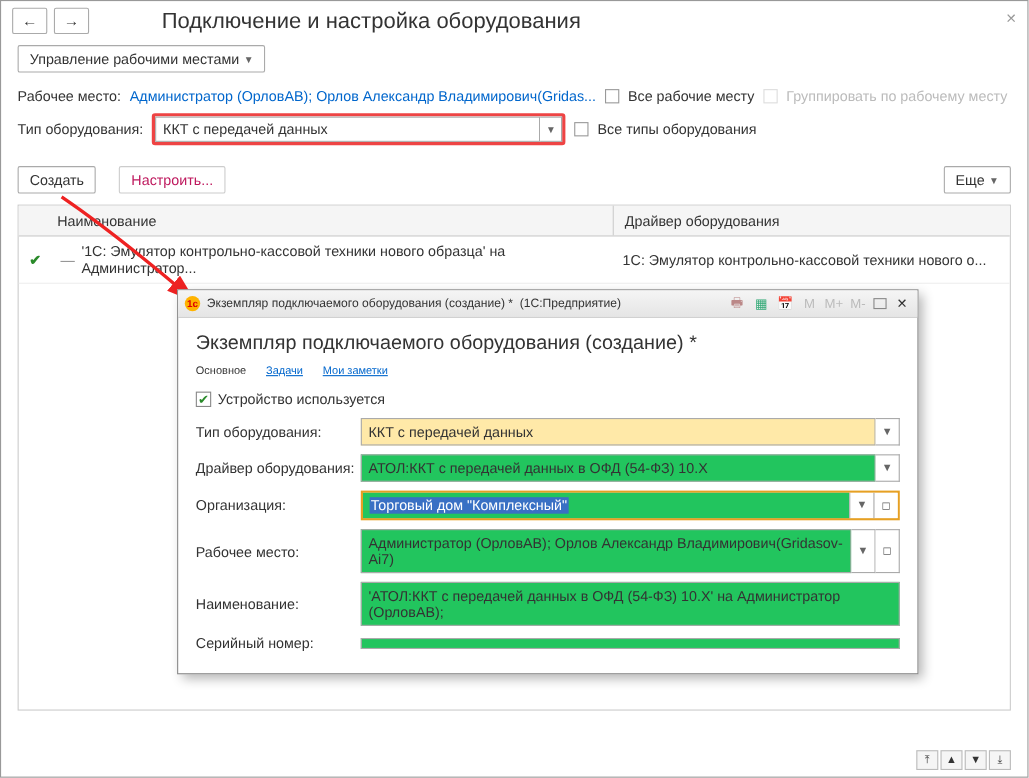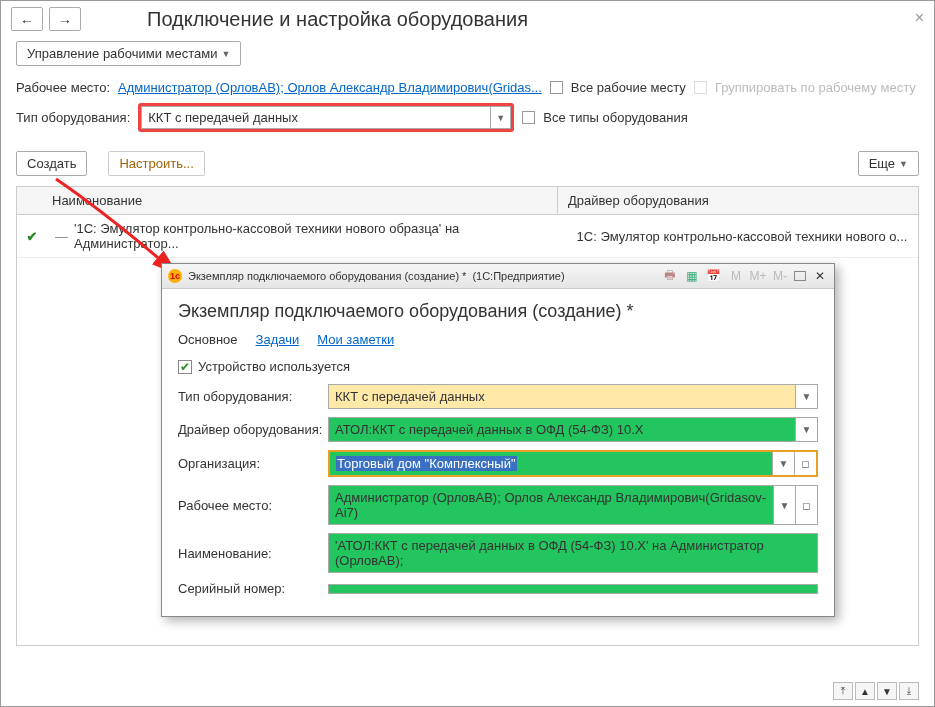--- a/index.html
+++ b/index.html
@@ -6,59 +6,59 @@
 body { font-family: Arial, sans-serif; font-size: 13px; color: #333; background: #fff; width: 935px; height: 707px; position: relative; overflow: hidden; border: 1px solid #999; }
 .topbar { display: flex; align-items: center; padding: 6px 10px; gap: 6px; }
 .nav-btn { width: 32px; height: 24px; border: 1px solid #aaa; background: #fff; border-radius: 2px; display:flex; align-items:center; justify-content:center; cursor:pointer; font-size: 14px; }
 .title { font-size: 20px; margin-left: 60px; }
 .close-x { position: absolute; right: 10px; top: 8px; font-size: 16px; color: #999; cursor: pointer; }
 .toolbar { display: flex; gap: 6px; padding: 4px 15px 10px; }
 .btn { border: 1px solid #aaa; background: #fff; padding: 4px 10px; border-radius: 2px; cursor: pointer; display:flex; align-items:center; gap:4px; font-size:13px; }
 .btn .caret { font-size: 9px; color:#666; }
 .row { display: flex; align-items: center; padding: 4px 15px; gap: 8px; }
 .label { color: #333; }
-.link { color: #0066cc; text-decoration: underline; cursor: pointer; }
+.link { color: #0066cc; cursor: pointer; }
 .checkbox { width: 13px; height: 13px; border: 1px solid #999; display:inline-block; }
 .muted { color: #bbb; }
 .sel-wrap { display:flex; border: 3px solid #e44; border-radius: 3px; }
 .sel-input { border: 1px solid #aaa; padding: 3px 6px; width: 350px; background:#fff; }
 .sel-btn { border: 1px solid #aaa; border-left: none; width: 20px; background:#fff; display:flex; align-items:center; justify-content:center; font-size:9px; color:#666; cursor:pointer; }
 .actionbar { display: flex; padding: 15px 15px 6px; gap: 21px; align-items: center; }
-.btn-disabled { color: #a16207; border-color: #ccc; }
+.btn-disabled { color: #be185d; border-color: #ccc; }
 .spacer { flex: 1; }
 .table { margin: 4px 15px 0; border: 1px solid #ccc; }
 .thead { display: flex; background: #f5f5f5; border-bottom: 1px solid #ccc; }
 .th { padding: 6px 10px; border-right: 1px solid #ccc; font-size:13px; }
 .th:first-child { width: 25px; border-right: none; }
 .th:nth-child(2) { flex: 1; }
 .th:last-child { width: 360px; border-right: none; }
 .trow { display: flex; padding: 6px 0; border-bottom: 1px solid #eee; align-items:center; }
 .tcell1 { width: 30px; text-align:center; color: #2a8a2a; font-weight:bold; }
 .tcell2 { flex: 1; padding-left: 8px; display:flex; gap:6px; align-items:center; }
-.tcell3 { width: 360px; padding-left: 8px; text-align: center; }
+.tcell3 { width: 360px; padding-left: 8px; }
 .minus { color: #888; }
 .table-body { height: 430px; position: relative; }
 .pager { position:absolute; right:15px; bottom:6px; display:flex; gap:2px; }
 .pg-btn { width:20px; height:18px; border:1px solid #bbb; background:#f5f5f5; font-size:10px; display:flex; align-items:center; justify-content:center; cursor:pointer; }
 
 
 .arrow-svg { position:absolute; left:45px; top:172px; pointer-events:none; z-index:5; }
 
 
 .dialog { position: absolute; left: 160px; top: 262px; width: 674px; background: #fff; border: 1px solid #888; box-shadow: 4px 4px 10px rgba(0,0,0,0.3); z-index:10; }
 .dlg-title { background: linear-gradient(#f5f5f5,#e5e5e5); border-bottom:1px solid #ccc; padding: 4px 6px; display:flex; align-items:center; gap:6px; font-size:11px; }
 .dlg-1c-icon { width:14px; height:14px; background:#ffb300; border-radius:50%; display:inline-block; font-size:9px; text-align:center; line-height:14px; color:#d00; font-weight:bold; }
 .dlg-icons { margin-left:auto; display:flex; gap:6px; align-items:center; }
 .dlg-ico { width:16px; height:16px; display:inline-flex; align-items:center; justify-content:center; font-size:12px; cursor:pointer; }
 .dlg-body { padding: 12px 16px; }
 .dlg-h { font-size: 18px; margin-bottom: 10px; }
-.tabs { display:flex; gap: 18px; margin-bottom: 12px; font-size:13px; }
+.tabs { display:flex; gap: 18px; margin-bottom: 12px; font-size:10px; }
 .tab { cursor:pointer; }
 .tab.active { text-decoration: none; color:#333; }
-.tab.link { color:#0066cc; }
+.tab.link { color:#0066cc; text-decoration: underline; }
 .dlg-actions { display:flex; gap:8px; margin-bottom: 10px; }
 .btn-yellow { background: linear-gradient(#ffe96b,#ffd92e); border: 1px solid #c9a400; font-weight:bold; padding:6px 12px; border-radius:3px; cursor:pointer; font-size:13px; }
 .btn-icon { border:1px solid #aaa; background:#fff; width:30px; height:30px; display:flex; align-items:center; justify-content:center; cursor:pointer; border-radius:2px; }
 .chk-row { display:flex; align-items:center; gap:6px; margin-bottom:10px; font-size:13px; }
 .chk { width:14px; height:14px; border:1px solid #888; display:inline-flex; align-items:center; justify-content:center; color:#2a8a2a; font-size:12px; }
 .form-row { display:flex; align-items:center; margin-bottom:8px; }
 .flabel { width: 150px; font-size:13px; }
 .fcell { flex:1; display:flex; }
 .finput { border:1px solid #aaa; padding:4px 6px; flex:1; font-size:13px; background:#22c55e; }
 .fbtn { border:1px solid #aaa; border-left:none; width:22px; background:#fff; display:flex; align-items:center; justify-content:center; font-size:10px; color:#666; cursor:pointer; }

